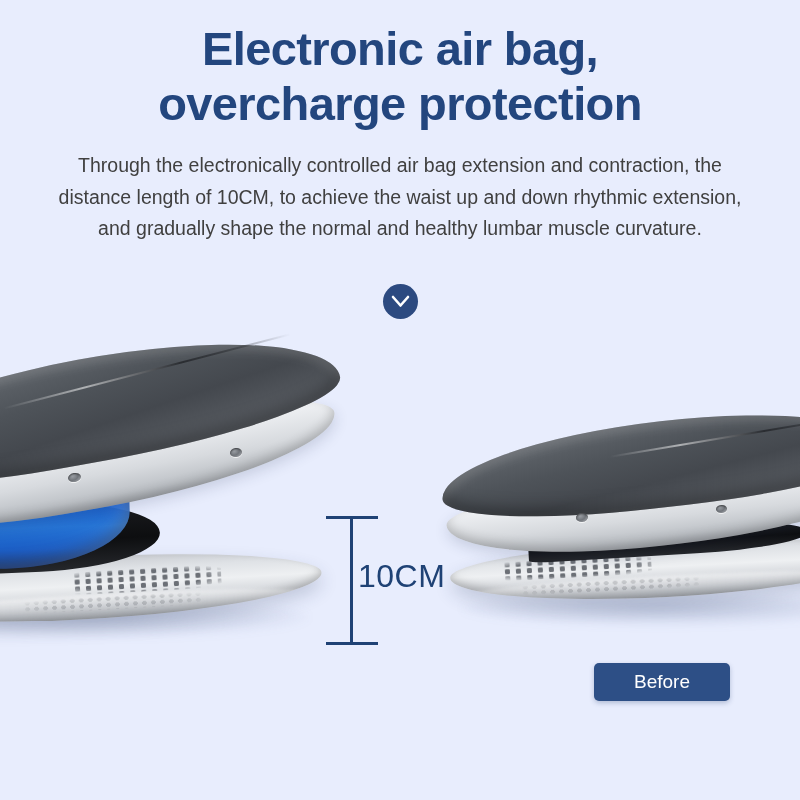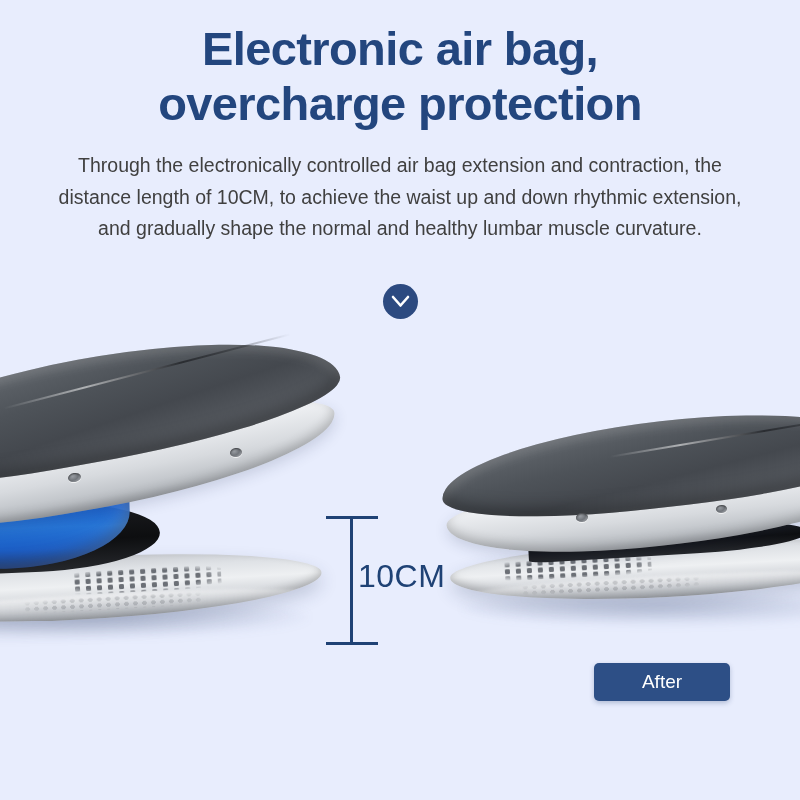--- a/index.html
+++ b/index.html
@@ -322,15 +322,15 @@
   </div>
 
   <div class="dim" style="left:326px; top:516px; width:130px; height:132px;">
     <div class="dim-cap dim-line" style="left:0px; top:0px; width:52px;"></div>
     <div class="dim-vert dim-line" style="left:24px; top:0px; height:129px;"></div>
     <div class="dim-cap dim-line" style="left:0px; top:126px; width:52px;"></div>
     <div class="dim-label" style="left:32px; top:42px;">10CM</div>
   </div>
 
 
-  <div class="caption-btn" style="left:594px; top:663px; width:136px;">After</div>
+  <div class="caption-btn" style="left:594px; top:663px; width:136px;">Before</div>
 
 </div>
 
 </body></html>

